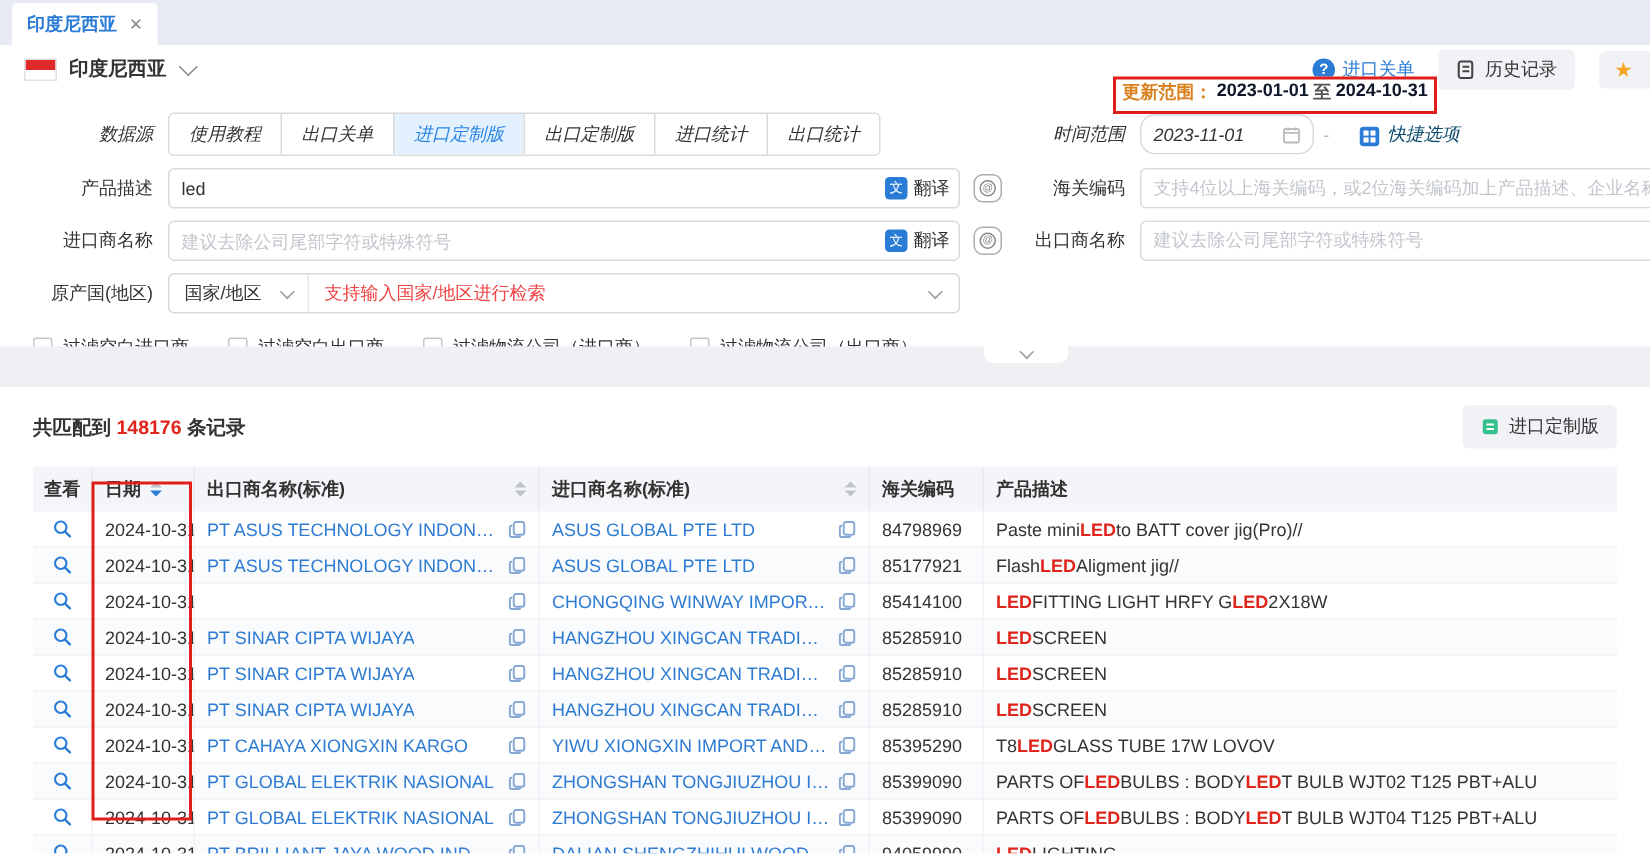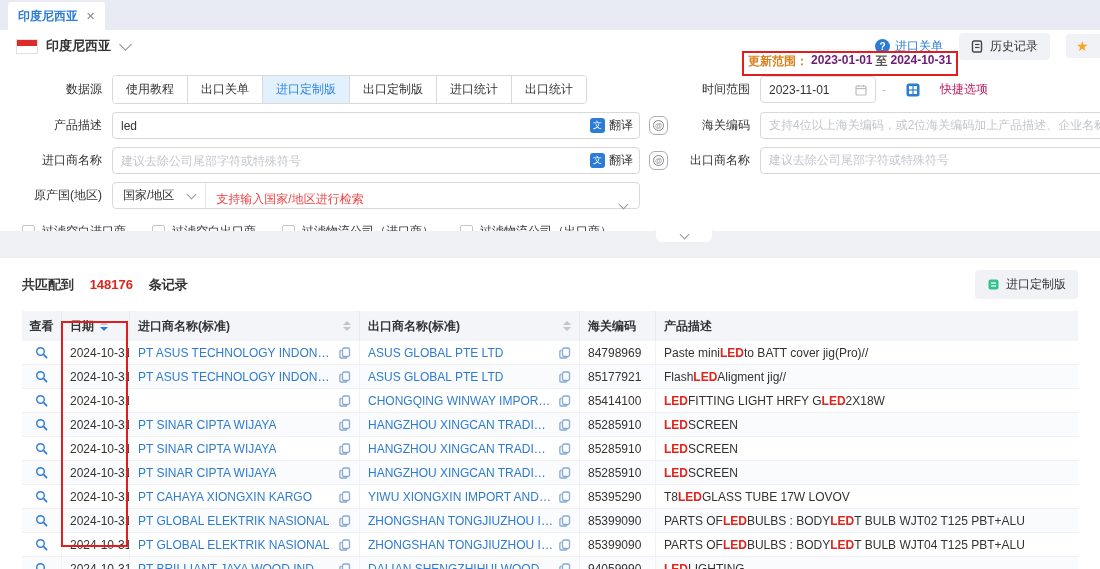--- a/index.html
+++ b/index.html
@@ -20,65 +20,65 @@
   .chev { width:9px; height:9px; border-right:1.5px solid #888; border-bottom:1.5px solid #888; transform:rotate(45deg); margin:-4px 0 0 10px; }
   .topbar-right { margin-left:auto; display:flex; align-items:center; gap:16px; }
   .tut { color:#2b7cd6; display:flex; align-items:center; gap:5px; }
   .tut-ic { width:15px; height:15px; border-radius:50%; background:#2b7cd6; color:#fff; font-size:10px; font-weight:bold; display:flex; align-items:center; justify-content:center; }
   .hist { background:#f1f2f6; border-radius:4px; padding:5px 12px; display:flex; align-items:center; gap:6px; color:#333; }
   .star-btn { background:#f1f2f6; border-radius:4px; padding:4px 10px; color:#f5a623; font-size:14px; margin-right:-26px; width:44px; }
 
   
   .update-box { position:absolute; left:742px; top:51px; width:216px; height:25px; border:2px solid #e01f1c; display:flex; align-items:flex-start; justify-content:center; gap:3px; background:#fff; z-index:6; white-space:nowrap; font-weight:bold; }
   .ur-label { color:#d9821f; }
-  .ur-date { color:#701a75; }
+  .ur-date { color:#0f172a; }
   .ur-to { color:#555; }
 
   
   .panel { position:absolute; left:0; top:62px; width:1100px; height:168px; background:#fff; }
   .frow { display:flex; align-items:center; margin-top:8px; }
-  .frow:first-child { margin-top:13px; }
+  .frow:first-child { margin-top:13px;font-style:italic; }
   .col-l { width:688px; display:flex; align-items:center; flex:none; }
   .col-r { flex:1; display:flex; align-items:center; overflow:hidden; }
   .lab-l { width:102px; text-align:right; margin-right:10px; color:#333; flex:none; }
   .lab-r { width:62px; text-align:right; margin-right:10px; color:#333; flex:none; }
   .seg-group { display:flex; border:1px solid #d9d9d9; border-radius:4px; overflow:hidden; }
   .seg { padding:5px 13px; background:#fff; border-left:1px solid #d9d9d9; color:#333; cursor:pointer; white-space:nowrap; }
   .seg:first-child { border-left:none; }
   .seg.active { background:#e3f0fd; color:#2b85e4; }
   .inp { height:27px; border:1px solid #d9d9d9; border-radius:4px; background:#fff; display:flex; align-items:center; padding:0 8px; }
   .inp-wrap { position:relative; width:528px; flex:none; }
   .inp-wrap .inp { width:100%; padding-right:58px; }
   .inp input { border:none; outline:none; width:100%; font:inherit; color:#333; background:transparent; }
   .inp input::placeholder, .ph { color:#c2c6cc; }
   .ph { overflow:hidden; white-space:nowrap; }
   .translate { position:absolute; right:7px; top:5px; display:flex; align-items:center; gap:4px; cursor:pointer; }
   .tr-ic { width:15px; height:15px; background:#2b7cd6; border-radius:3px; color:#fff; font-size:9px; display:flex; align-items:center; justify-content:center; }
   .circ { width:19px; height:19px; border:1px solid #a9adb5; border-radius:6px; margin-left:9px; display:flex; align-items:center; justify-content:center; flex:none; }
   .circ-in { width:11px; height:11px; border:1.2px solid #888; border-radius:50%; display:flex; align-items:center; justify-content:center; font-size:7px; color:#888; }
-  .date-inp { width:116px; flex:none; justify-content:space-between; }
+  .date-inp { width:116px; flex:none; justify-content:space-between;border-radius:10px; }
   .date-sep { margin:0 6px; color:#bbb; }
-  .quick { color:#be185d; display:flex; align-items:center; gap:20px; margin-left:14px; white-space:nowrap; }
-  .origin-ctl { width:528px; flex:none; display:flex; align-items:flex-end; padding:0; }
+  .quick { color:#0c4a6e; display:flex; align-items:flex-end; gap:5px; margin-left:14px; white-space:nowrap; }
+  .origin-ctl { width:528px; flex:none; display:flex; align-items:center; padding:0; }
   .origin-sel { display:flex; align-items:center; gap:14px; padding:0 10px; border-right:1px solid #e6e6e6; height:100%; color:#333; white-space:nowrap; }
   .sm-chev { width:7px; height:7px; border-right:1.4px solid #999; border-bottom:1.4px solid #999; transform:rotate(45deg); margin-top:-3px; }
   .origin-ph { flex:1; padding:0 10px; overflow:hidden; white-space:nowrap; color:#ef4444; }
   .hs-inp { flex:none; width:440px; }
   .checkrow { margin-top:14px; padding-left:22px; display:flex; gap:26px; }
   .chk { display:flex; align-items:center; gap:7px; cursor:pointer; }
   .box { width:13px; height:13px; border:1px solid #c6c6c6; border-radius:2px; background:#fff; flex:none; }
   .collapse-tab { position:absolute; left:655px; top:230px; width:58px; height:13px; background:#fff; border:1px solid #f0f0f0; border-top:none; border-radius:0 0 7px 7px; display:flex; align-items:flex-start; justify-content:center; z-index:4; }
   .collapse-tab .sm-chev { margin-top:1px; }
   .gray-strip { position:absolute; left:0; top:231px; width:1100px; height:27px; background:#eef0f4; }
 
   
   .results { position:absolute; left:0; top:258px; width:1100px; height:311px; background:#fff; }
   .res-bar { display:flex; align-items:center; padding:12px 22px 10px 22px; }
   .res-count { font-size:13px; font-weight:bold; color:#333; }
-  .res-count .num { color:#e0261c; margin:0 12px; }
+  .res-count .num { color:#e0261c; margin:0 0; }
   .report-btn { margin-left:auto; background:#f1f2f6; border-radius:4px; padding:6px 12px; display:flex; align-items:center; gap:6px; color:#333; cursor:pointer; }
 
   .tbl { margin:2px 22px 0 22px; width:1056px; }
   .tr { display:grid; grid-template-columns:40px 68px 230px 220px 76px 1fr; align-items:stretch; }
   .thead { background:#f3f5f8; }
   .th { font-weight:bold; color:#333; padding:0 8px; height:30px; display:flex; align-items:center; border-right:1px solid #e7eaef; overflow:hidden; white-space:nowrap; }
   .th:last-child { border-right:none; }
   .th.center { justify-content:center; padding:0; }
   .th .sp { flex:1; }
   .carets { display:flex; flex-direction:column; gap:2px; margin-left:6px; }
@@ -285,36 +285,36 @@
             <span>查看</span>
           </div>
           <div class="th">
             <span>日期</span>
             <span class="carets">
               <span class="car up"></span>
               <span class="car down active"></span>
             </span>
           </div>
           <div class="th">
+            <span>出口商名称(标准)</span>
+            <span class="sp"></span>
+            <span class="carets">
+              <span class="car up"></span>
+              <span class="car down"></span>
+            </span>
+          </div>
+          <div class="th">
             <span>进口商名称(标准)</span>
             <span class="sp"></span>
             <span class="carets">
               <span class="car up"></span>
               <span class="car down"></span>
             </span>
           </div>
           <div class="th">
-            <span>出口商名称(标准)</span>
-            <span class="sp"></span>
-            <span class="carets">
-              <span class="car up"></span>
-              <span class="car down"></span>
-            </span>
-          </div>
-          <div class="th">
             <span>海关编码</span>
           </div>
           <div class="th">
             <span>产品描述</span>
           </div>
         </div>
       <div id="tbody">
           <div class="tr row">
             <div class="td center">
               <span>

